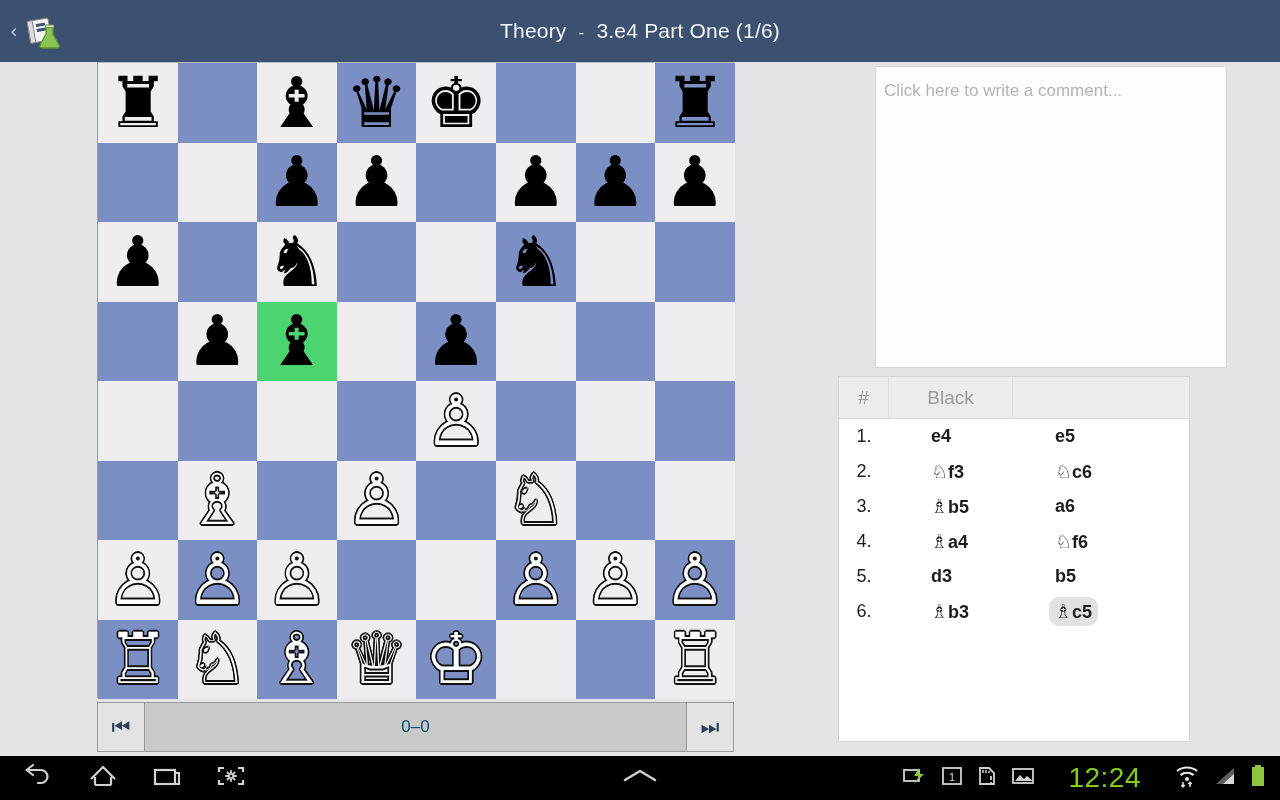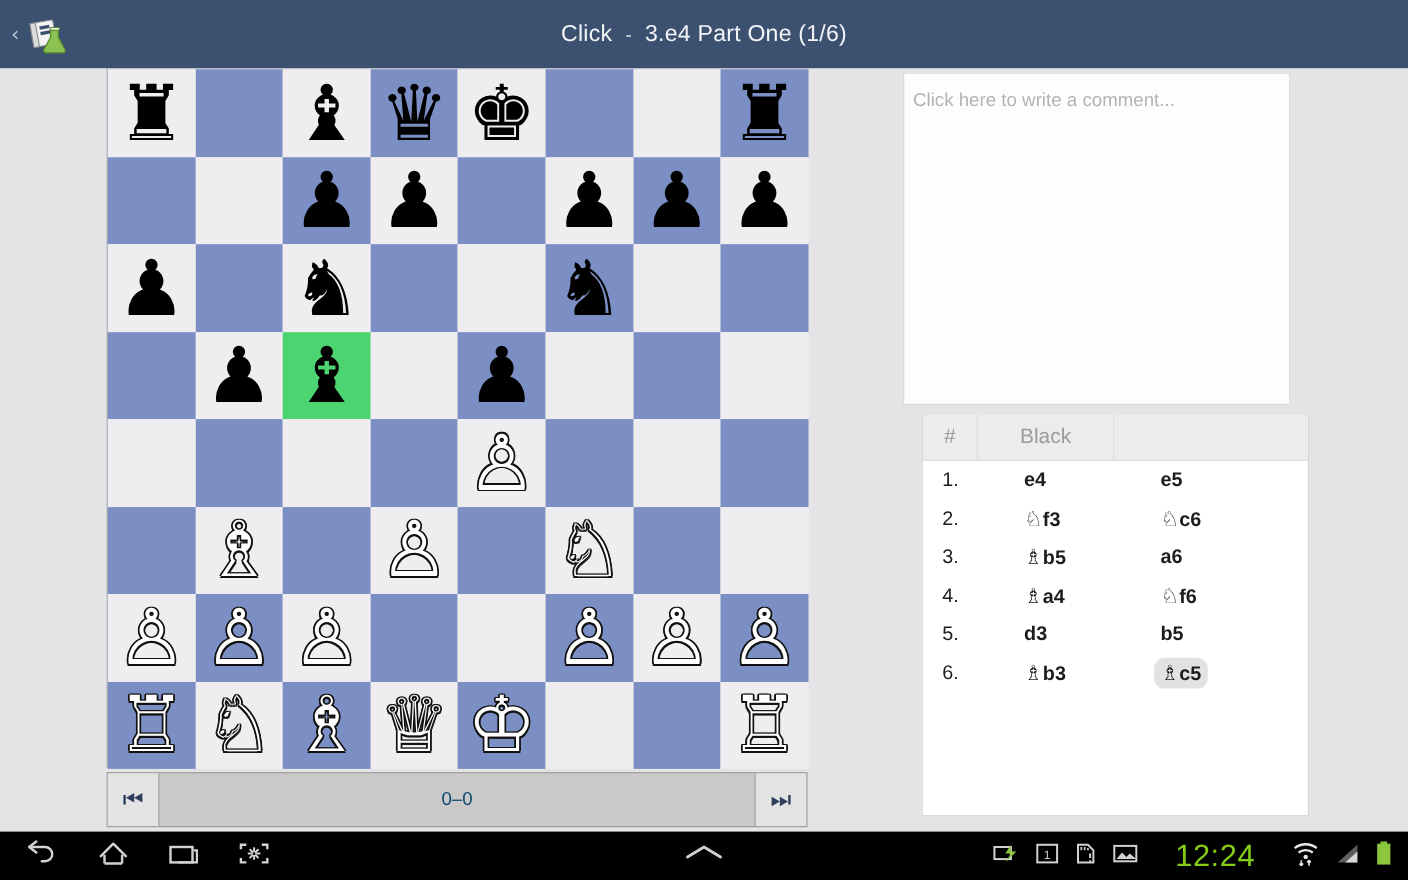--- a/index.html
+++ b/index.html
@@ -47,21 +47,21 @@
             background: #c9c9c9; border: 1px solid #9a9a9a; display: flex; align-items: stretch; }
   .nav-btn { width: 47px; display: flex; align-items: center; justify-content: center;
              background: #e3e3e3; color: #2c3e5c; font-size: 21px;
              font-family: "DejaVu Sans", sans-serif; }
   .nav-btn.first { border-right: 1px solid #9a9a9a; }
   .nav-btn.last  { border-left: 1px solid #9a9a9a; }
   .nav-mid { flex: 1; display: flex; align-items: center; justify-content: center;
              color: #0c4a6e; font-size: 17px; }
 
   
-  .comment-box { position: absolute; left: 821px; top: 66px; width: 352px; height: 302px;
+  .comment-box { position: absolute; left: 875px; top: 66px; width: 352px; height: 302px;
                  background: #fdfdfd; border: 1px solid #d6d6d8; }
   .comment-ph { padding: 14px 8px 0 8px; color: #b3b3b8; font-size: 17px; }
 
   .moves-panel { position: absolute; left: 838px; top: 376px; width: 352px; height: 366px;
                  background: #ffffff; border: 1px solid #d6d6d8; display: flex; flex-direction: column; }
   .moves-head { display: flex; background: #ececec; border-bottom: 1px solid #dcdcdc; height: 42px; }
   .mh { display: flex; align-items: center; justify-content: center;
         color: #9b9b9b; font-size: 19px; border-right: 1px solid #dcdcdc; }
   .mh.c0 { width: 50px; }
   .mh.c1 { width: 124px; }
@@ -99,21 +99,21 @@
           <rect x="7" y="9" width="21" height="22" rx="1.5" fill="#f3f3f3" stroke="#8a8a8a" stroke-width="1"></rect>
           <rect x="7" y="9" width="5" height="22" fill="#dcdcdc" stroke="#8a8a8a" stroke-width="1"></rect>
           <rect x="15" y="13" width="9" height="3" fill="#3c5070"></rect>
           <rect x="15" y="18" width="9" height="3" fill="#3c5070"></rect>
         </g>
         <path d="M24 17 h7 v7 l6 11 a2 2 0 0 1 -1.8 3 h-15.4 a2 2 0 0 1 -1.8 -3 l6 -11 z" fill="#8cc252" stroke="#5f8f33" stroke-width="1.3"></path>
         <rect x="23.5" y="15" width="8.5" height="2.6" rx="1" fill="#e8f0dc" stroke="#5f8f33" stroke-width="1"></rect>
       </svg>
     </span>
     <div class="title-text">
-      <span>Click</span><span class="sep">-</span><span>3.e4 Part One (1/6)</span>
+      <span>Theory</span><span class="sep">-</span><span>3.e4 Part One (1/6)</span>
     </div>
   </div>
 
   <div class="board-wrap">
     <div class="board" id="board">
         <div class="sq light">
           <span class="piece b">♜</span>
         </div>
         <div class="sq dark"></div>
         <div class="sq light">

